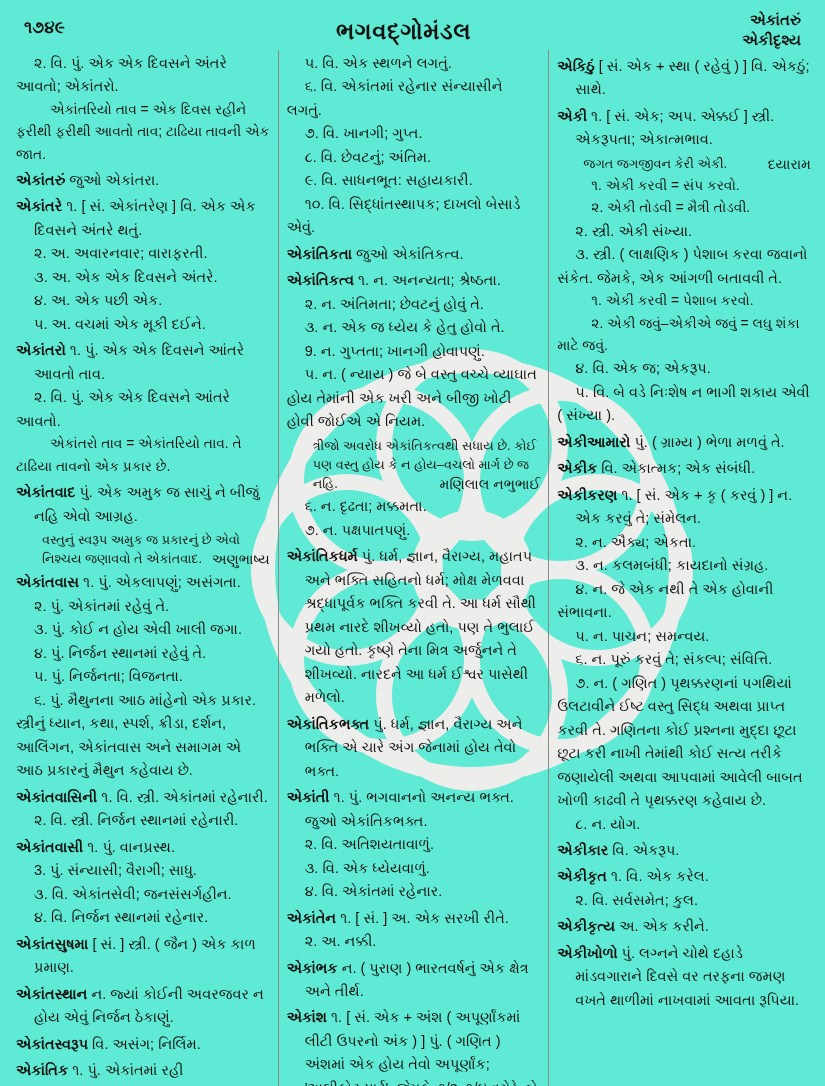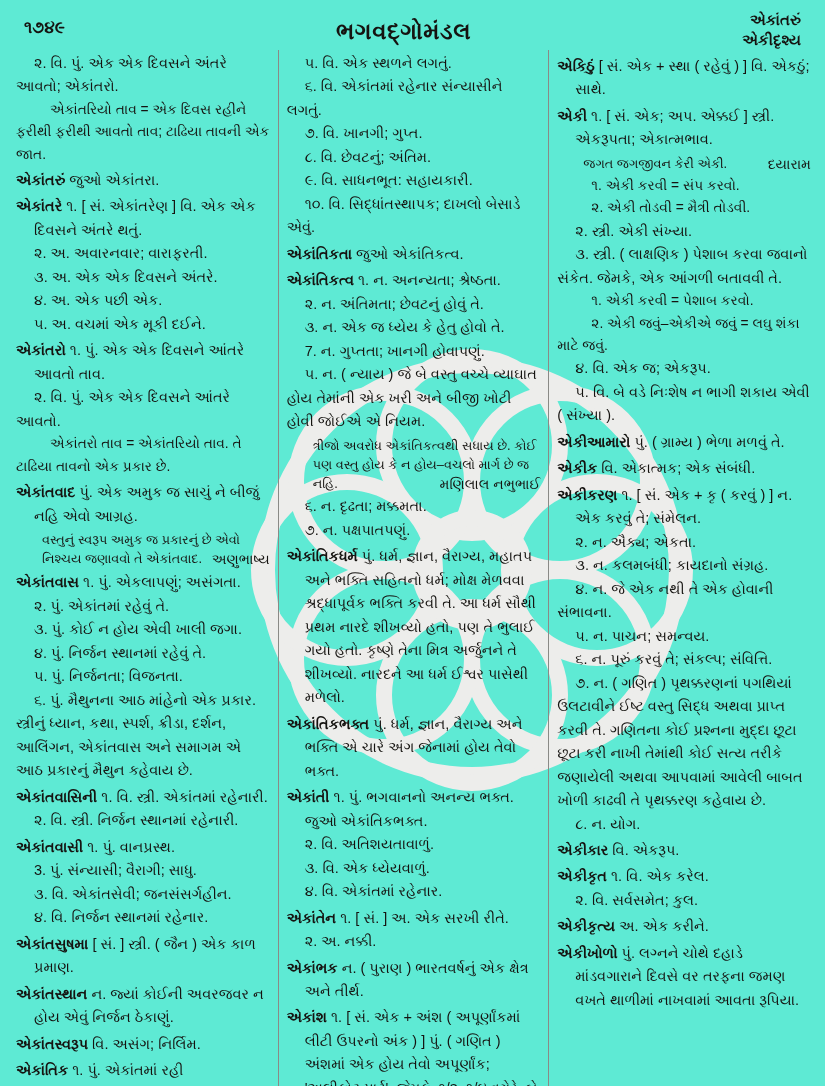--- a/index.html
+++ b/index.html
@@ -108,21 +108,21 @@
         <p class="blk sense">૫. વિ. એક સ્થળને લગતું.</p>
         <p class="blk sense">૬. વિ. એકાંતમાં રહેનાર સંન્યાસીને લગતું.</p>
         <p class="blk sense">૭. વિ. ખાનગી; ગુપ્ત.</p>
         <p class="blk sense">૮. વિ. છેવટનું; અંતિમ.</p>
         <p class="blk sense">૯. વિ. સાધનભૂત: સહાયકારી.</p>
         <p class="blk sense">૧૦. વિ. સિદ્ધાંતસ્થાપક; દાખલો બેસાડે એવું.</p>
         <p class="blk entry"><b>એકાંતિકતા </b>જુઓ એકાંતિકત્વ.</p>
         <p class="blk entry"><b>એકાંતિકત્વ </b>૧. ન. અનન્યતા; શ્રેષ્ઠતા.</p>
         <p class="blk sense">૨. ન. અંતિમતા; છેવટનું હોવું તે.</p>
         <p class="blk sense">૩. ન. એક જ ધ્યેય કે હેતુ હોવો તે.</p>
-        <p class="blk sense">7. ન. ગુપ્તતા; ખાનગી હોવાપણું.</p>
+        <p class="blk sense">9. ન. ગુપ્તતા; ખાનગી હોવાપણું.</p>
         <p class="blk sense">૫. ન. ( ન્યાય ) જે બે વસ્તુ વચ્ચે વ્યાઘાત હોય તેમાંની એક ખરી અને બીજી ખોટી હોવી જોઈએ એ નિયમ.</p>
         <p class="blk quote">ત્રીજો અવરોધ એકાંતિકત્વથી સધાય છે. કોઈ પણ વસ્તુ હોય કે ન હોય–વચલો માર્ગ છે જ નહિ.<span class="attrib">મણિલાલ નભુભાઈ</span></p>
         <p class="blk sense">૬. ન. દૃઢતા; મક્કમતા.</p>
         <p class="blk sense">૭. ન. પક્ષપાતપણું.</p>
         <p class="blk entry"><b>એકાંતિકધર્મ </b>પું. ધર્મ, જ્ઞાન, વૈરાગ્ય, મહાતપ અને ભક્તિ સહિતનો ધર્મ; મોક્ષ મેળવવા શ્રદ્ધાપૂર્વક ભક્તિ કરવી તે. આ ધર્મ સૌથી પ્રથમ નારદે શીખવ્યો હતો, પણ તે ભુલાઈ ગયો હતો. કૃષ્ણે તેના મિત્ર અર્જુનને તે શીખવ્યો. નારદને આ ધર્મ ઈશ્વર પાસેથી મળેલો.</p>
         <p class="blk entry"><b>એકાંતિકભક્ત </b>પું. ધર્મ, જ્ઞાન, વૈરાગ્ય અને ભક્તિ એ ચારે અંગ જેનામાં હોય તેવો ભક્ત.</p>
         <p class="blk entry"><b>એકાંતી </b>૧. પું. ભગવાનનો અનન્ય ભક્ત. જુઓ એકાંતિકભક્ત.</p>
         <p class="blk sense">૨. વિ. અતિશયતાવાળું.</p>
         <p class="blk sense">૩. વિ. એક ધ્યેયવાળું.</p>
         <p class="blk sense">૪. વિ. એકાંતમાં રહેનાર.</p>

